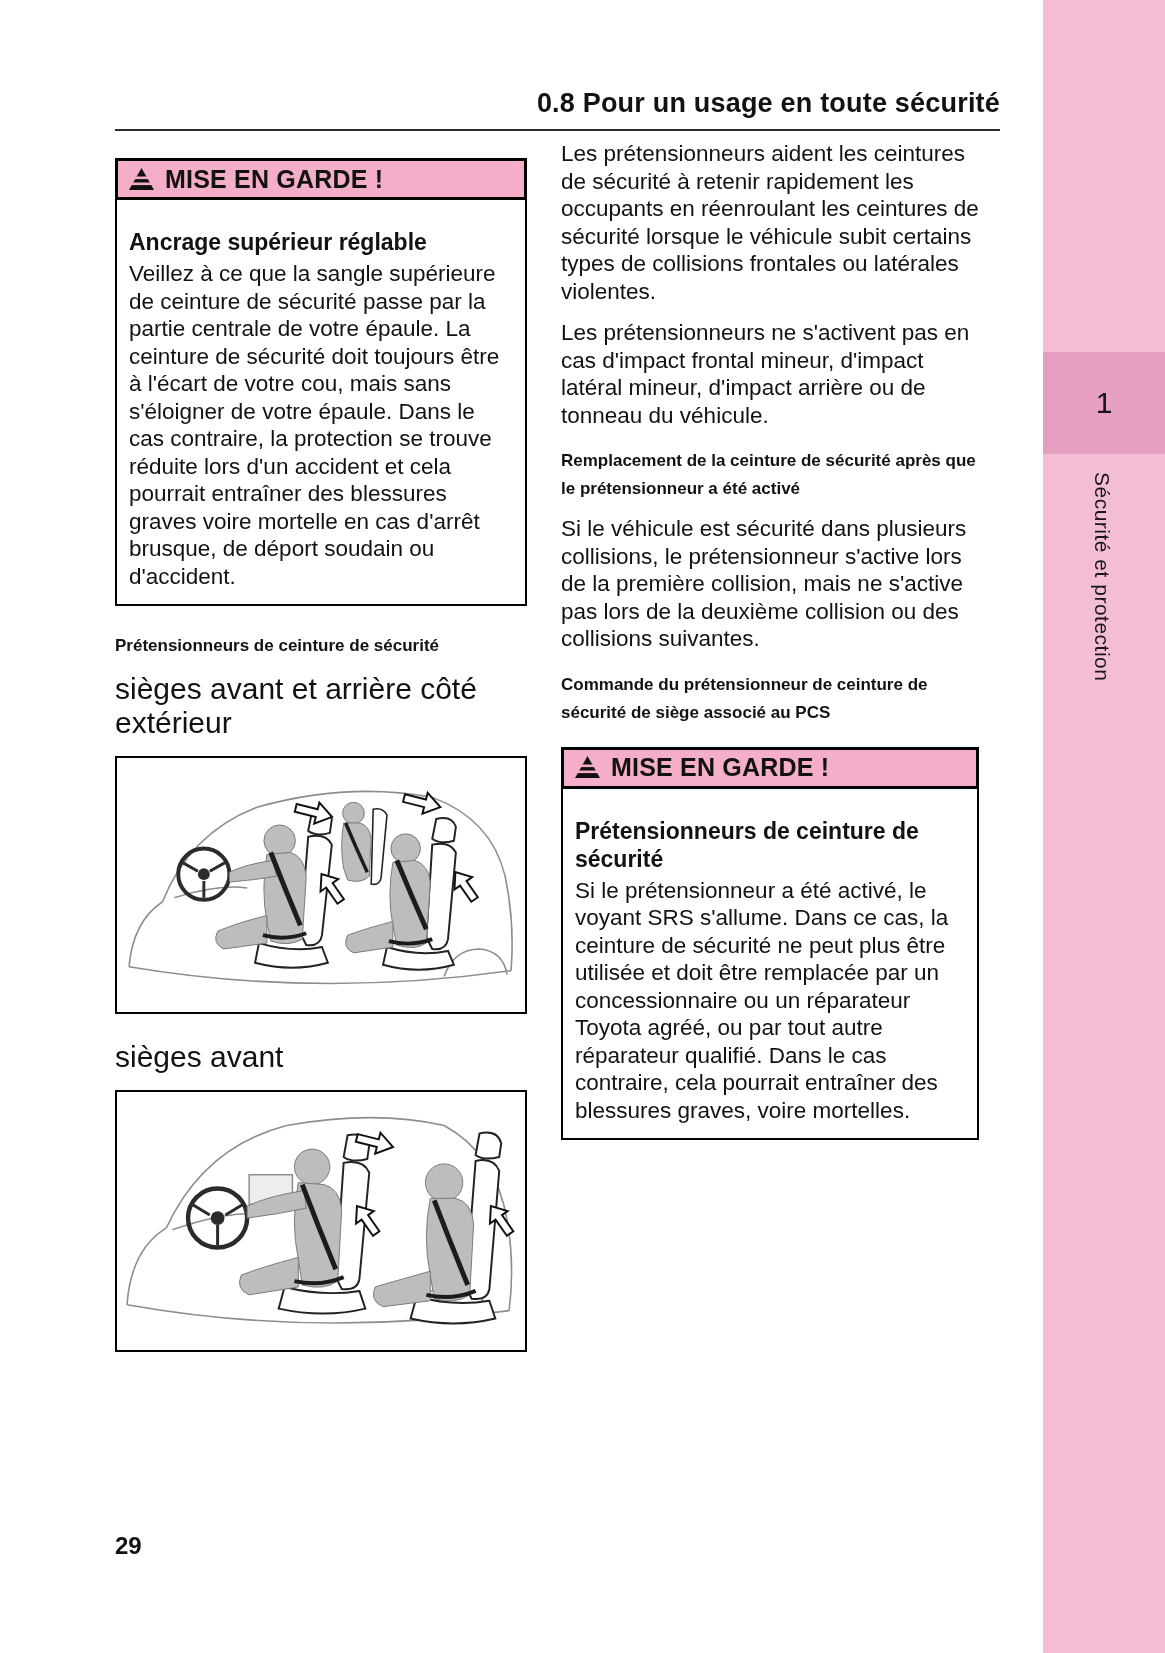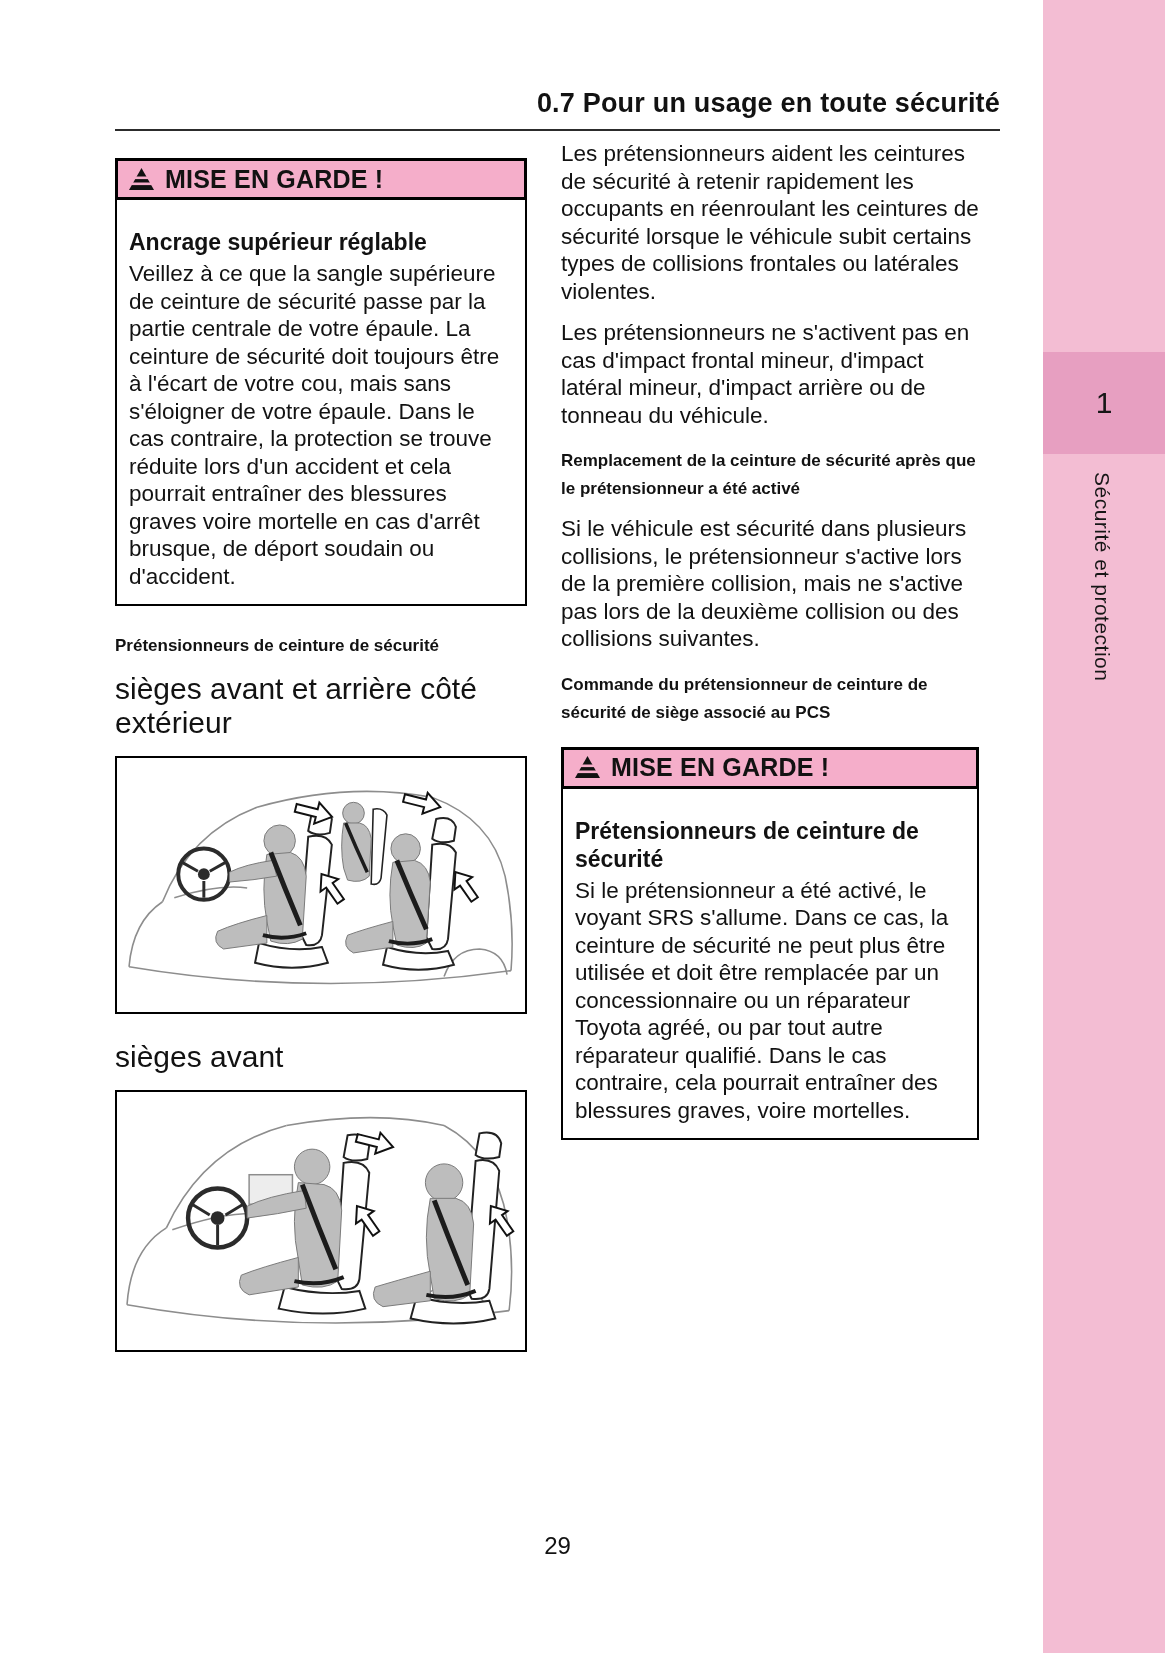--- a/index.html
+++ b/index.html
@@ -43,36 +43,36 @@
   
   .figure-box {
     border:2px solid #000; background:#fff; width:412px;
     display:flex; align-items:center; justify-content:center; overflow:hidden;
   }
   .figure-1 { height:258px; }
   .figure-2 { height:262px; margin-bottom:0; }
   .figure-box svg { width:100%; height:100%; display:block; }
   
   .page-number {
-    position:absolute; top:1532px; left:115px; width:885px; text-align:center;
-    font-size:24px; font-weight:400;
+    position:absolute; top:1532px; left:115px; width:885px; text-align:left;
+    font-size:24px; font-weight:700;
   }
 </style>
 </head>
 <body>
 
 <div class="page">
 
   <div class="sidebar-strip"></div>
   <div class="chapter-tab">
     <span>1</span>
   </div>
   <div class="chapter-label">Sécurité et protection</div>
 
-  <div class="header-title">0.7  Pour un usage en toute sécurité</div>
+  <div class="header-title">0.8  Pour un usage en toute sécurité</div>
   <div class="header-rule"></div>
 
   <div class="col-left">
 
     <div>
       <div class="warn-header">
         <span class="warn-icon">
           <svg width="27" height="25" viewBox="0 0 27 25">
             <polygon points="13.5,1 26,23 1,23" fill="#111"></polygon>
             <rect x="3" y="9.5" width="21" height="2.6" fill="#f5aeca"></rect>

